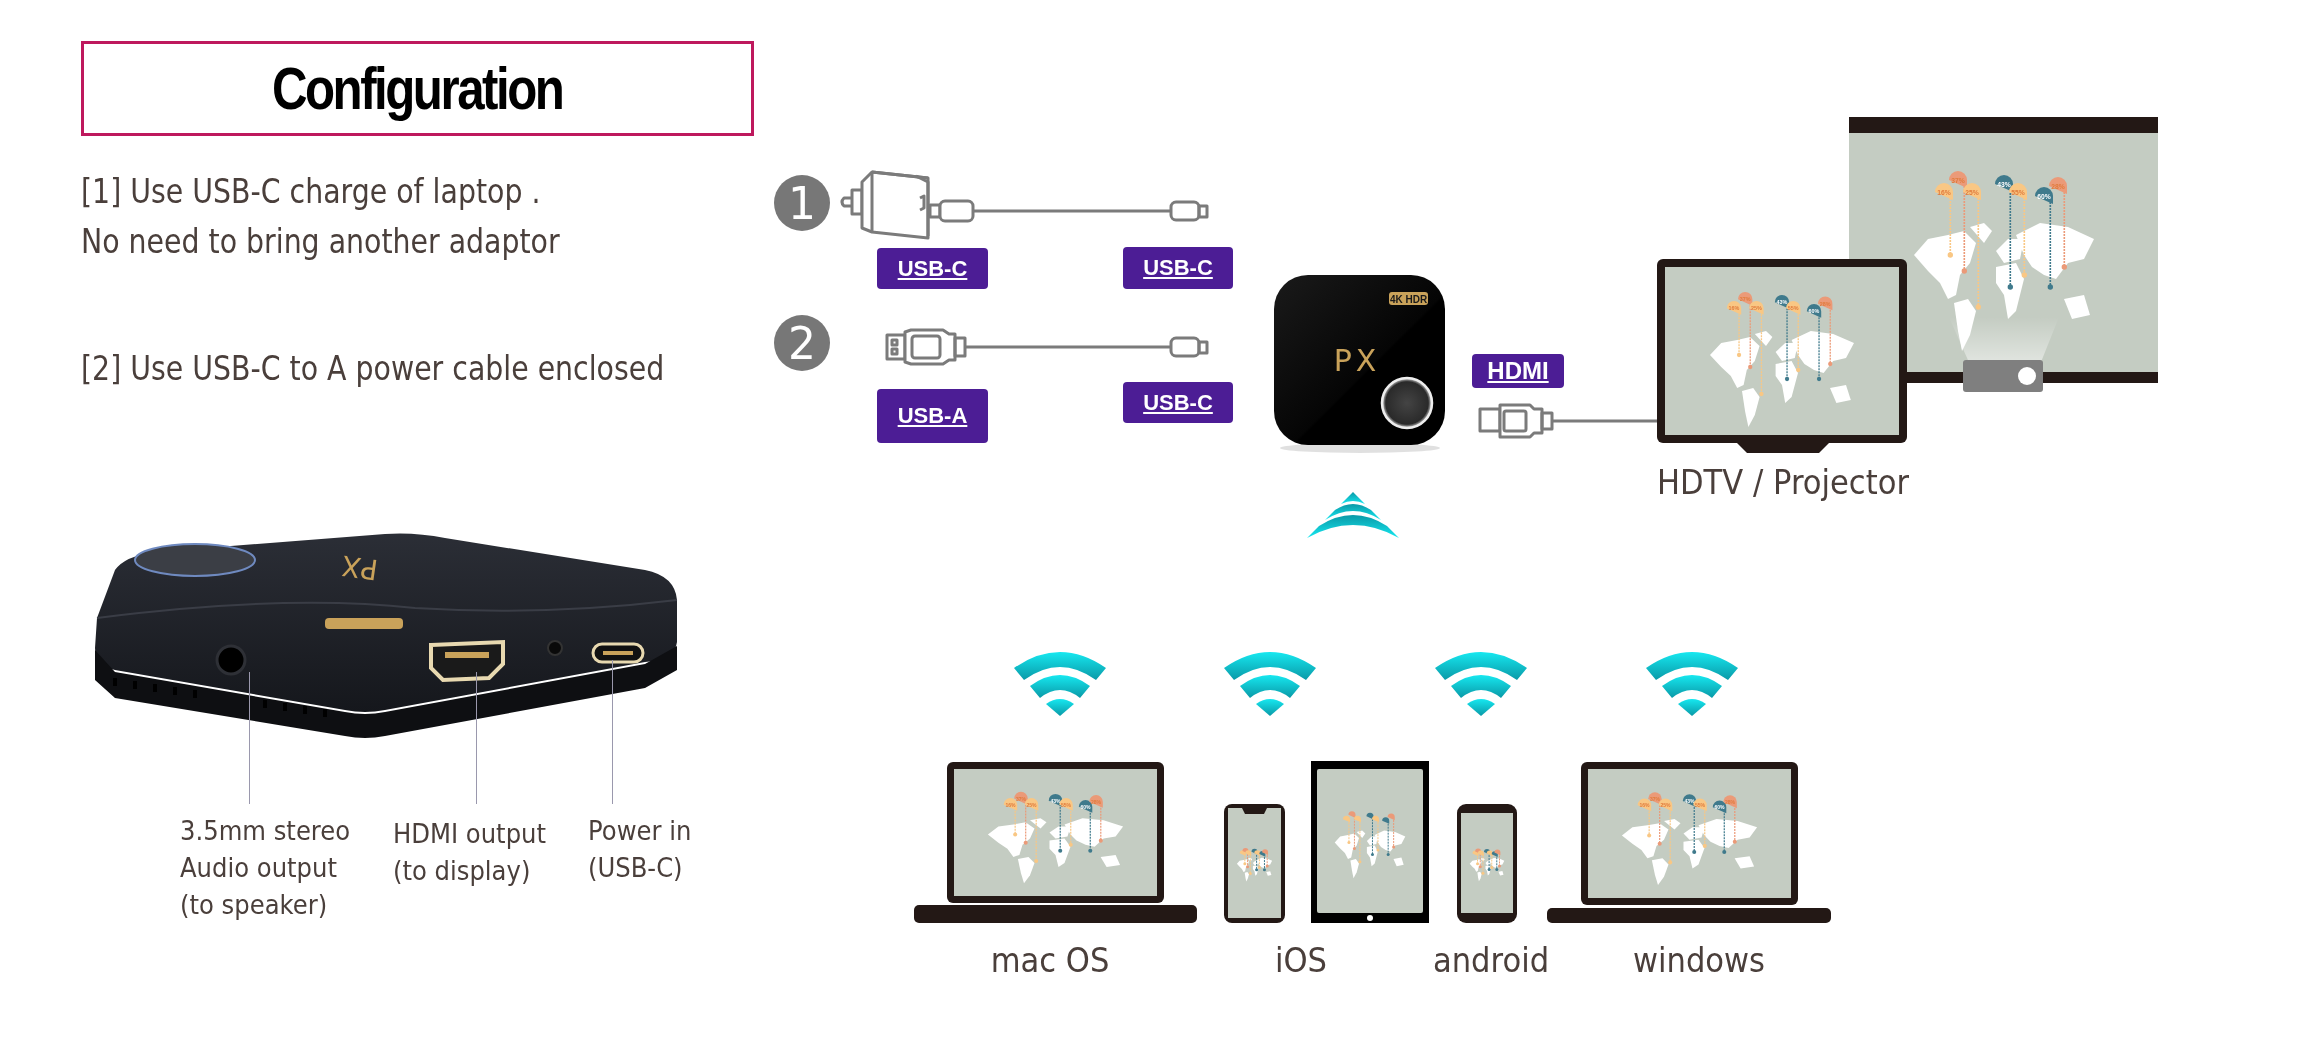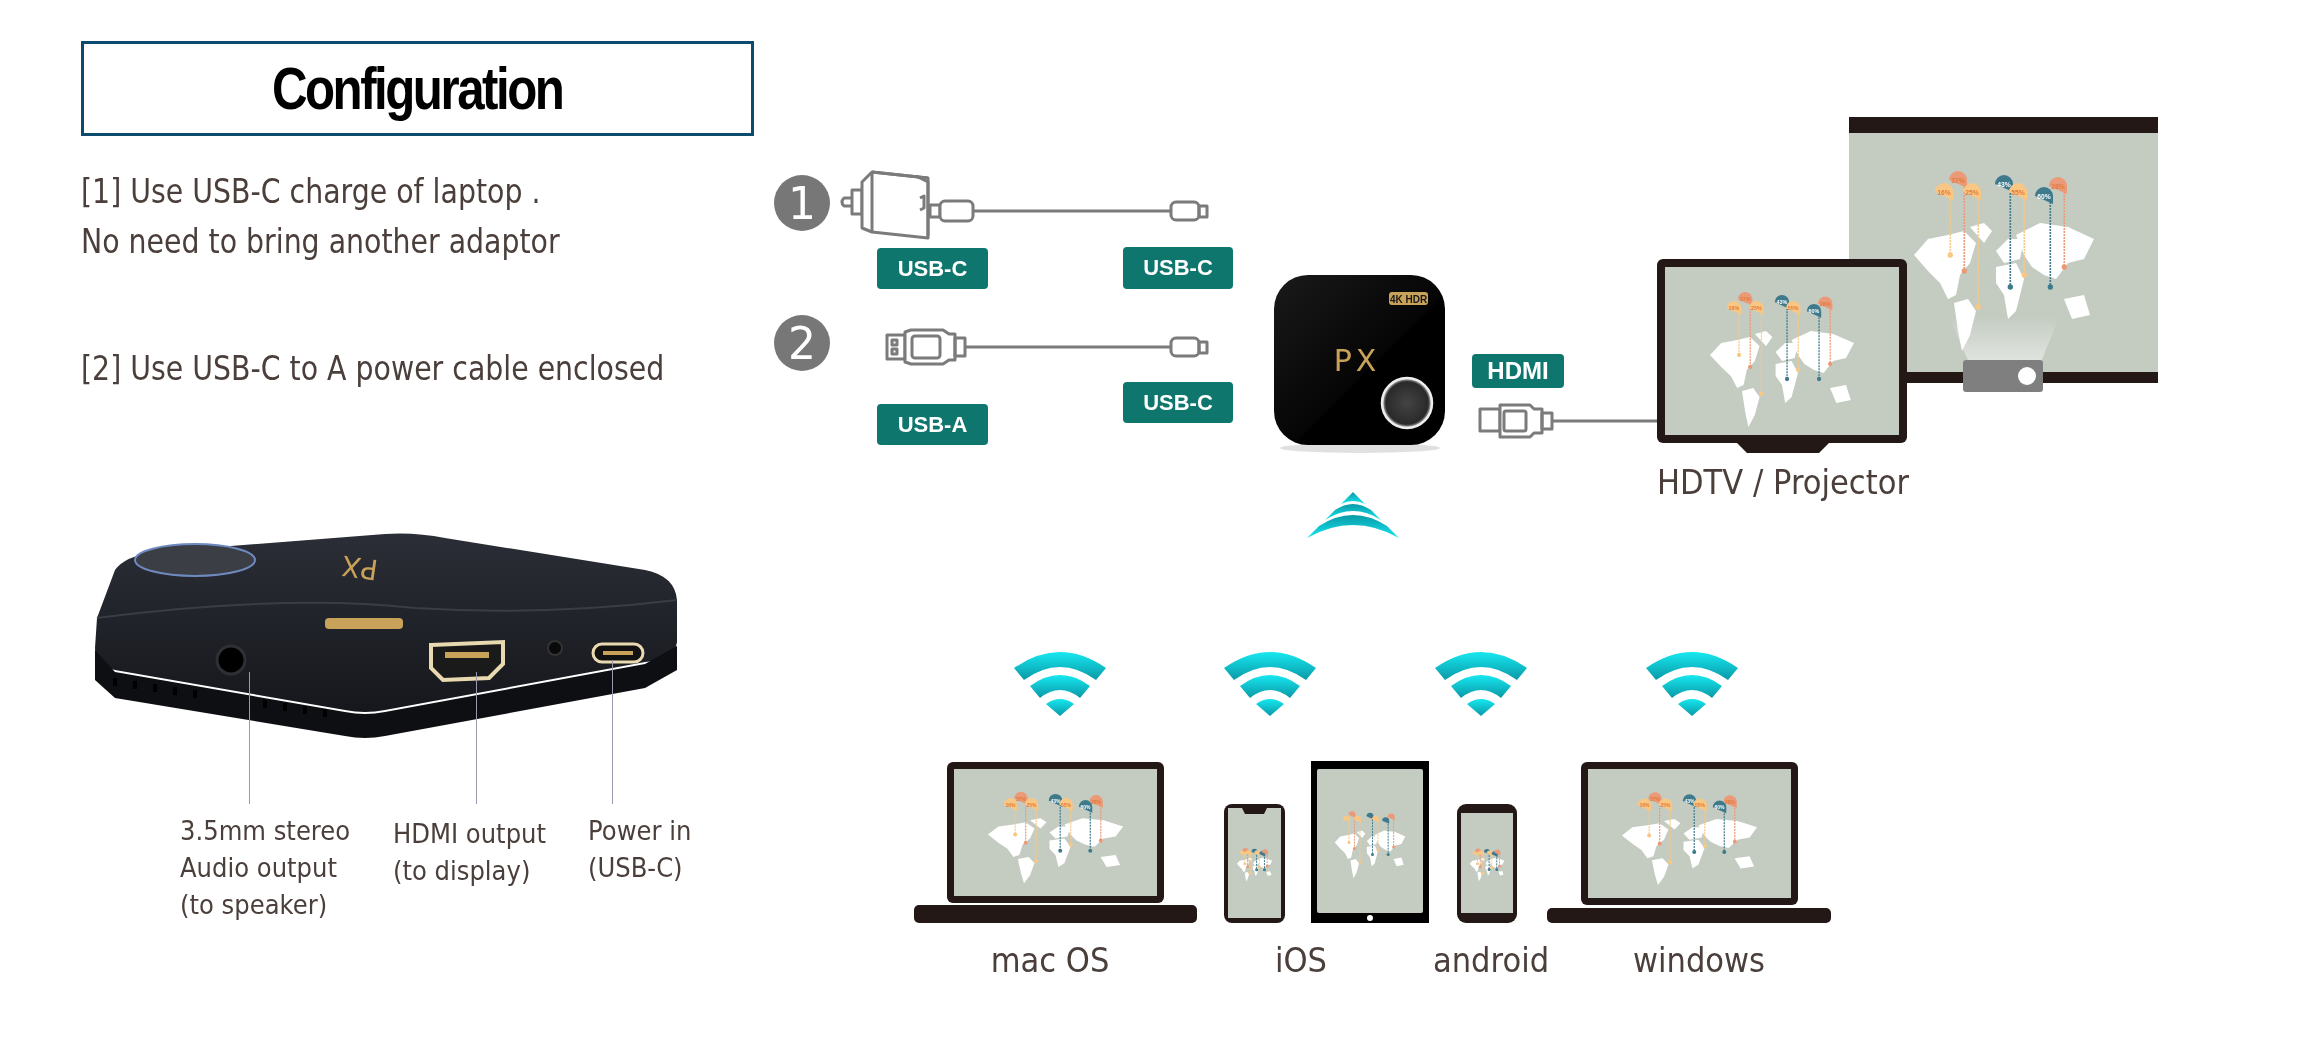--- a/index.html
+++ b/index.html
@@ -1,21 +1,21 @@
 <!DOCTYPE html>
 <html><head>
 <meta charset="utf-8">
 <style>
   html,body{margin:0;padding:0;background:#ffffff;}
   body{width:2312px;height:1042px;position:relative;overflow:hidden;font-family:"Liberation Sans",sans-serif;color:#4a3f3b;}
   .abs{position:absolute;}
-  .title-box{left:81px;top:41px;width:673px;height:95px;border:3px solid #0c4a6e;box-sizing:border-box;display:flex;align-items:center;justify-content:center;}
+  .title-box{left:81px;top:41px;width:673px;height:95px;border:3px solid #be185d;box-sizing:border-box;display:flex;align-items:center;justify-content:center;}
   .title-box span{font-family:"Liberation Sans",sans-serif;font-weight:bold;font-size:60px;color:#000;letter-spacing:-3px;transform:scaleX(0.82);display:inline-block;}
   .intro{font-family:"DejaVu Sans",sans-serif;font-size:33px;color:#4a3f3b;left:81px;white-space:nowrap;transform-origin:left center;transform:scaleX(0.86);}
-  .badge{background:#0f766e;color:#fff;font-family:"Liberation Sans",sans-serif;font-weight:bold;font-size:22px;border-radius:4px;display:flex;align-items:center;justify-content:center;}
+  .badge{background:#4c1d95;color:#fff;font-family:"Liberation Sans",sans-serif;font-weight:bold;font-size:22px;border-radius:4px;display:flex;align-items:center;justify-content:center;text-decoration:underline;}
   .num-circle{width:56px;height:56px;border-radius:50%;background:#777;color:#fff;font-family:"DejaVu Sans",sans-serif;font-size:44px;display:flex;align-items:center;justify-content:center;}
   .label{font-family:"DejaVu Sans",sans-serif;color:#4a3f3b;white-space:nowrap;}
   .port-label{font-size:27px;line-height:37px;transform-origin:left top;transform:scaleX(0.9);}
   .os-label{font-size:34px;transform:translateX(-50%) scaleX(0.9);}
   svg{position:absolute;overflow:visible;}
 </style>
 </head>
 <body>
 
 <svg width="0" height="0" style="position:absolute">
@@ -88,21 +88,21 @@
     <rect x="7" y="12" width="5" height="5"></rect>
     <rect x="7" y="21" width="5" height="5"></rect>
     <path d="M20 4 L26 2 L58 2 L64 6 L70 6 L70 32 L64 32 L58 36 L26 36 L20 34 Z" fill="#fff"></path>
     <rect x="27" y="8" width="28" height="22" rx="3"></rect>
     <rect x="70" y="10" width="10" height="18"></rect>
     <line x1="80" y1="19" x2="286" y2="19"></line>
     <rect x="286" y="10" width="28" height="18" rx="5" fill="#fff"></rect>
     <rect x="314" y="14" width="8" height="11"></rect>
   </g>
 </svg>
-<div class="abs badge" style="left:877px;top:404px;width:111px;height:41px">USB-A</div>
+<div class="abs badge" style="left:877px;top:389px;width:111px;height:54px">USB-A</div>
 <div class="abs badge" style="left:1123px;top:382px;width:110px;height:41px">USB-C</div>
 
 <svg style="left:1268px;top:270px" width="185" height="185">
   <ellipse cx="92" cy="178" rx="80" ry="5" fill="#000" opacity="0.12"></ellipse>
   <rect x="6" y="5" width="171" height="170" rx="34" fill="url(#glossGrad)"></rect>
   <g>
     <rect x="121" y="22" width="39" height="13" rx="3" fill="#c9a25a"></rect>
     <text x="140.5" y="32.5" font-family="Liberation Sans, sans-serif" font-weight="bold" font-size="10" fill="#1a1a1a" text-anchor="middle">4K HDR</text>
   </g>
   <text x="89" y="101" font-family="DejaVu Sans, sans-serif" font-size="30" fill="#c9a25a" text-anchor="middle" letter-spacing="4">PX</text>

